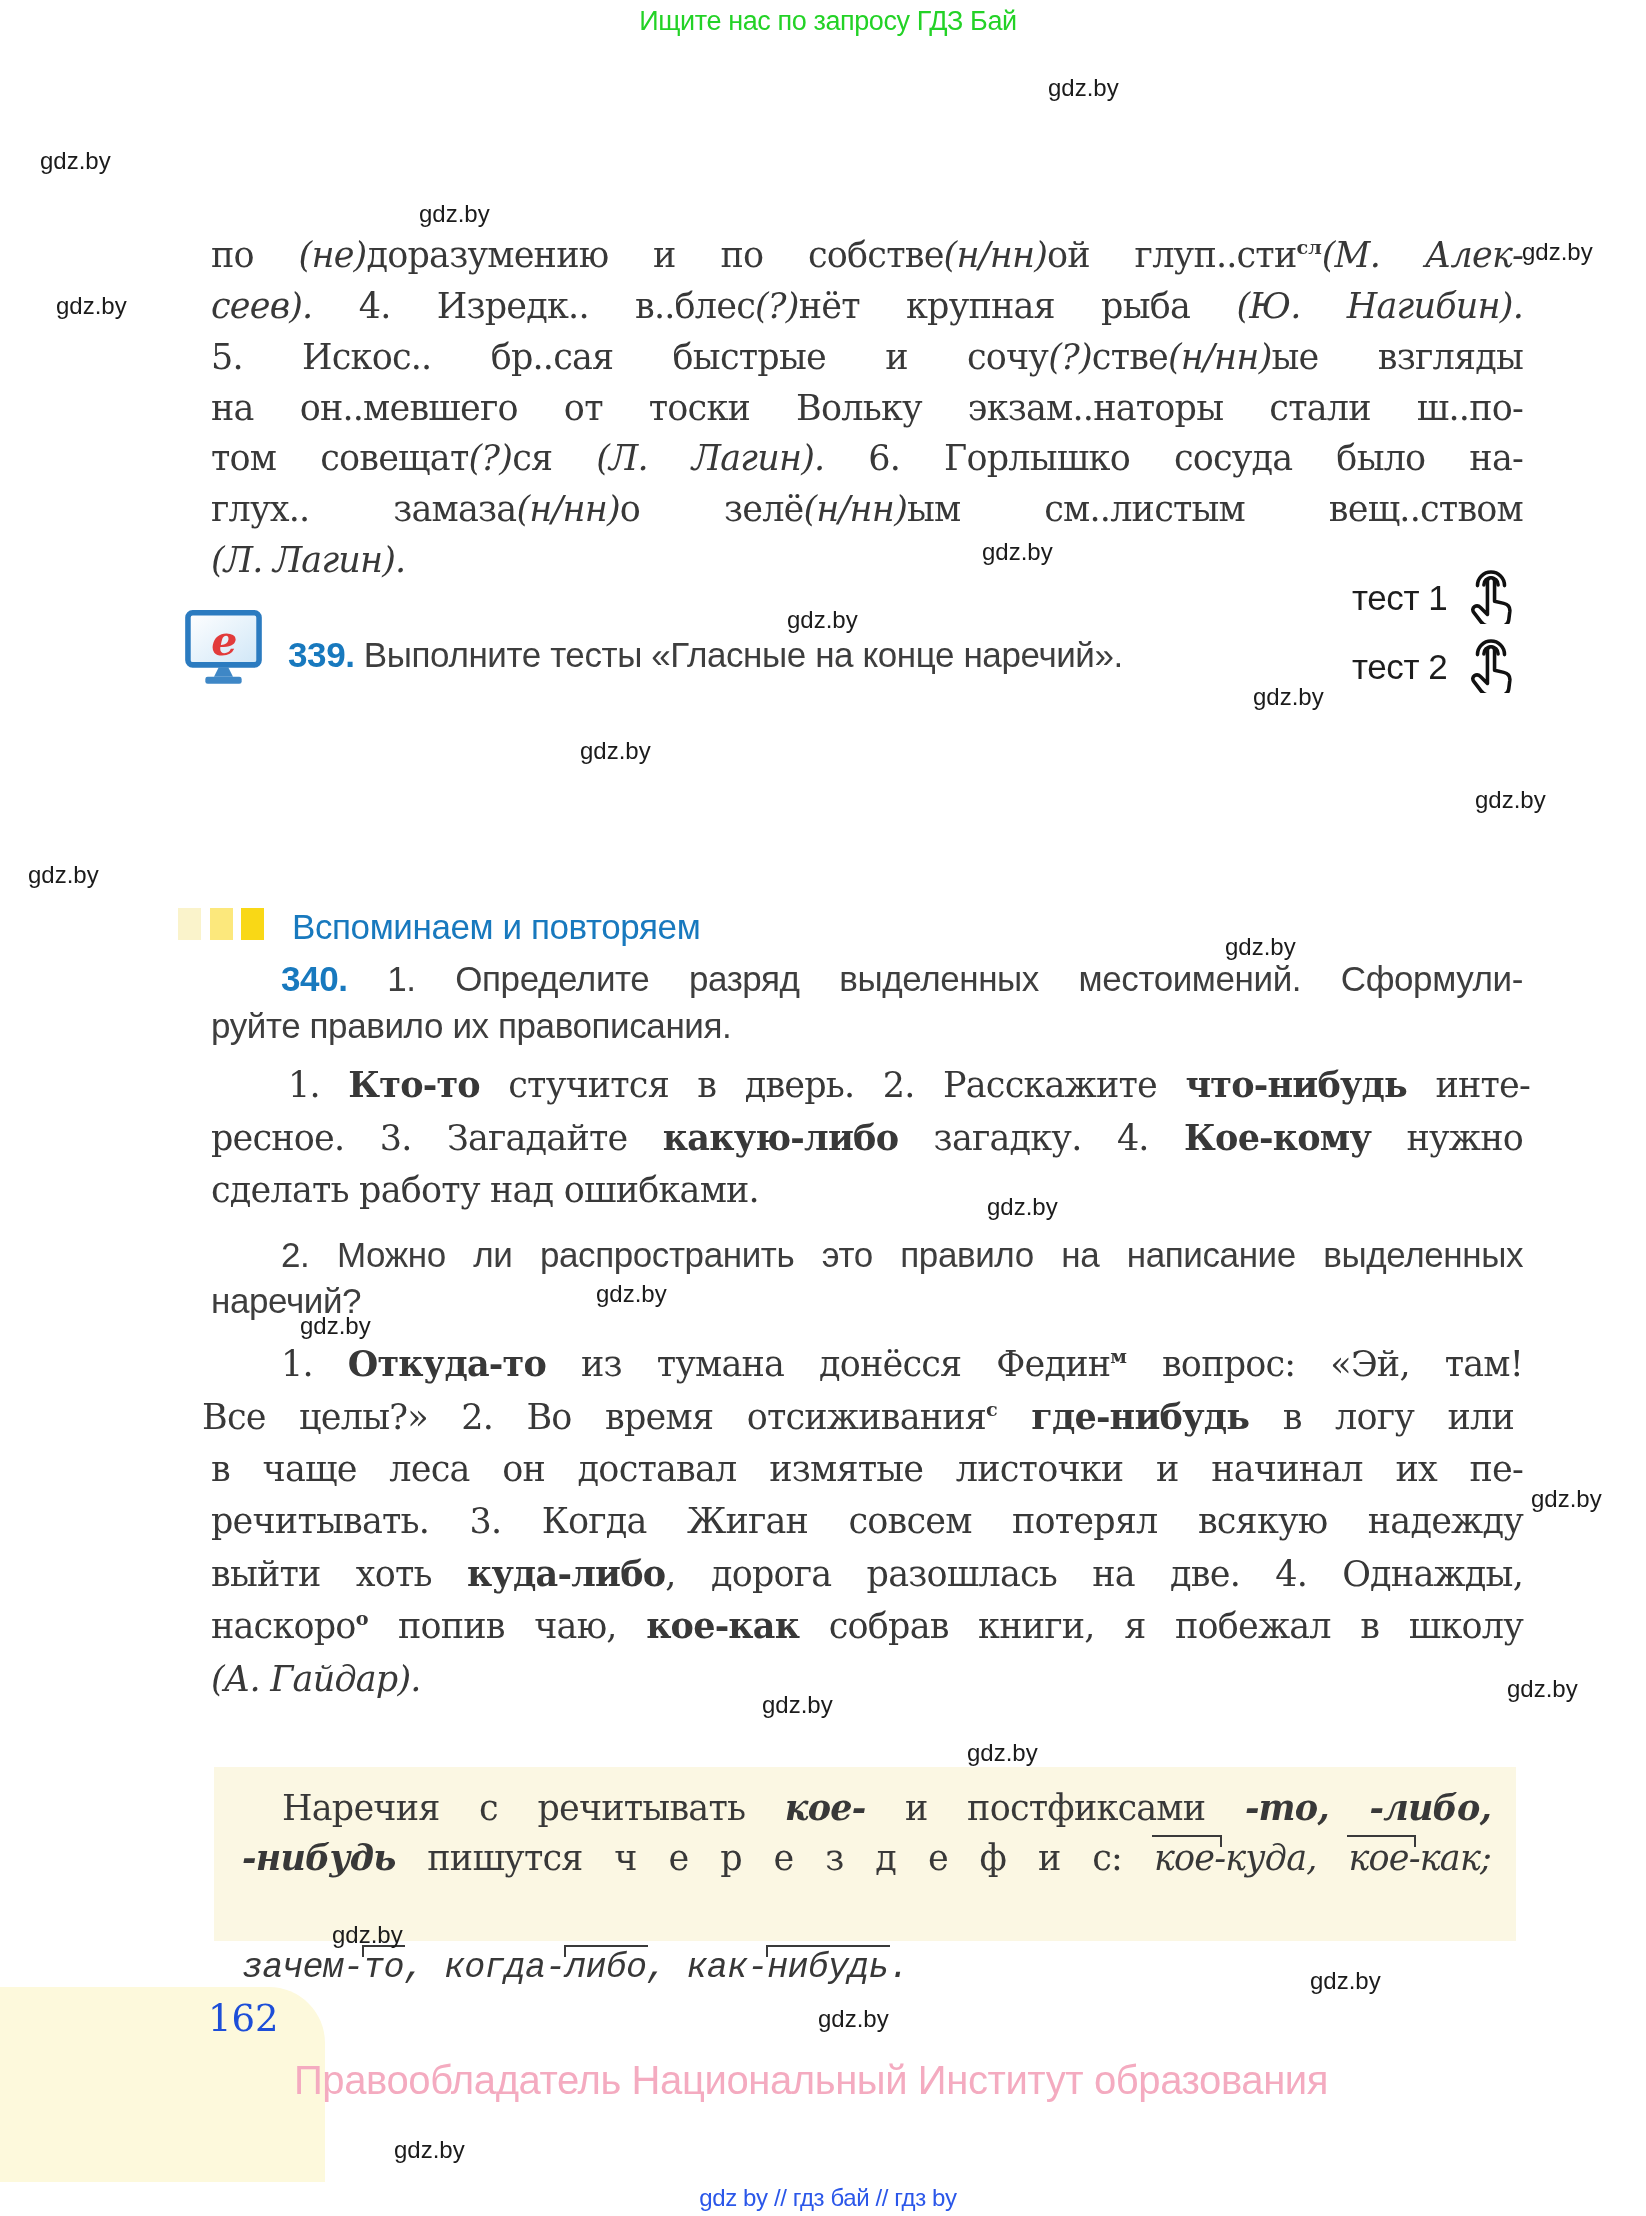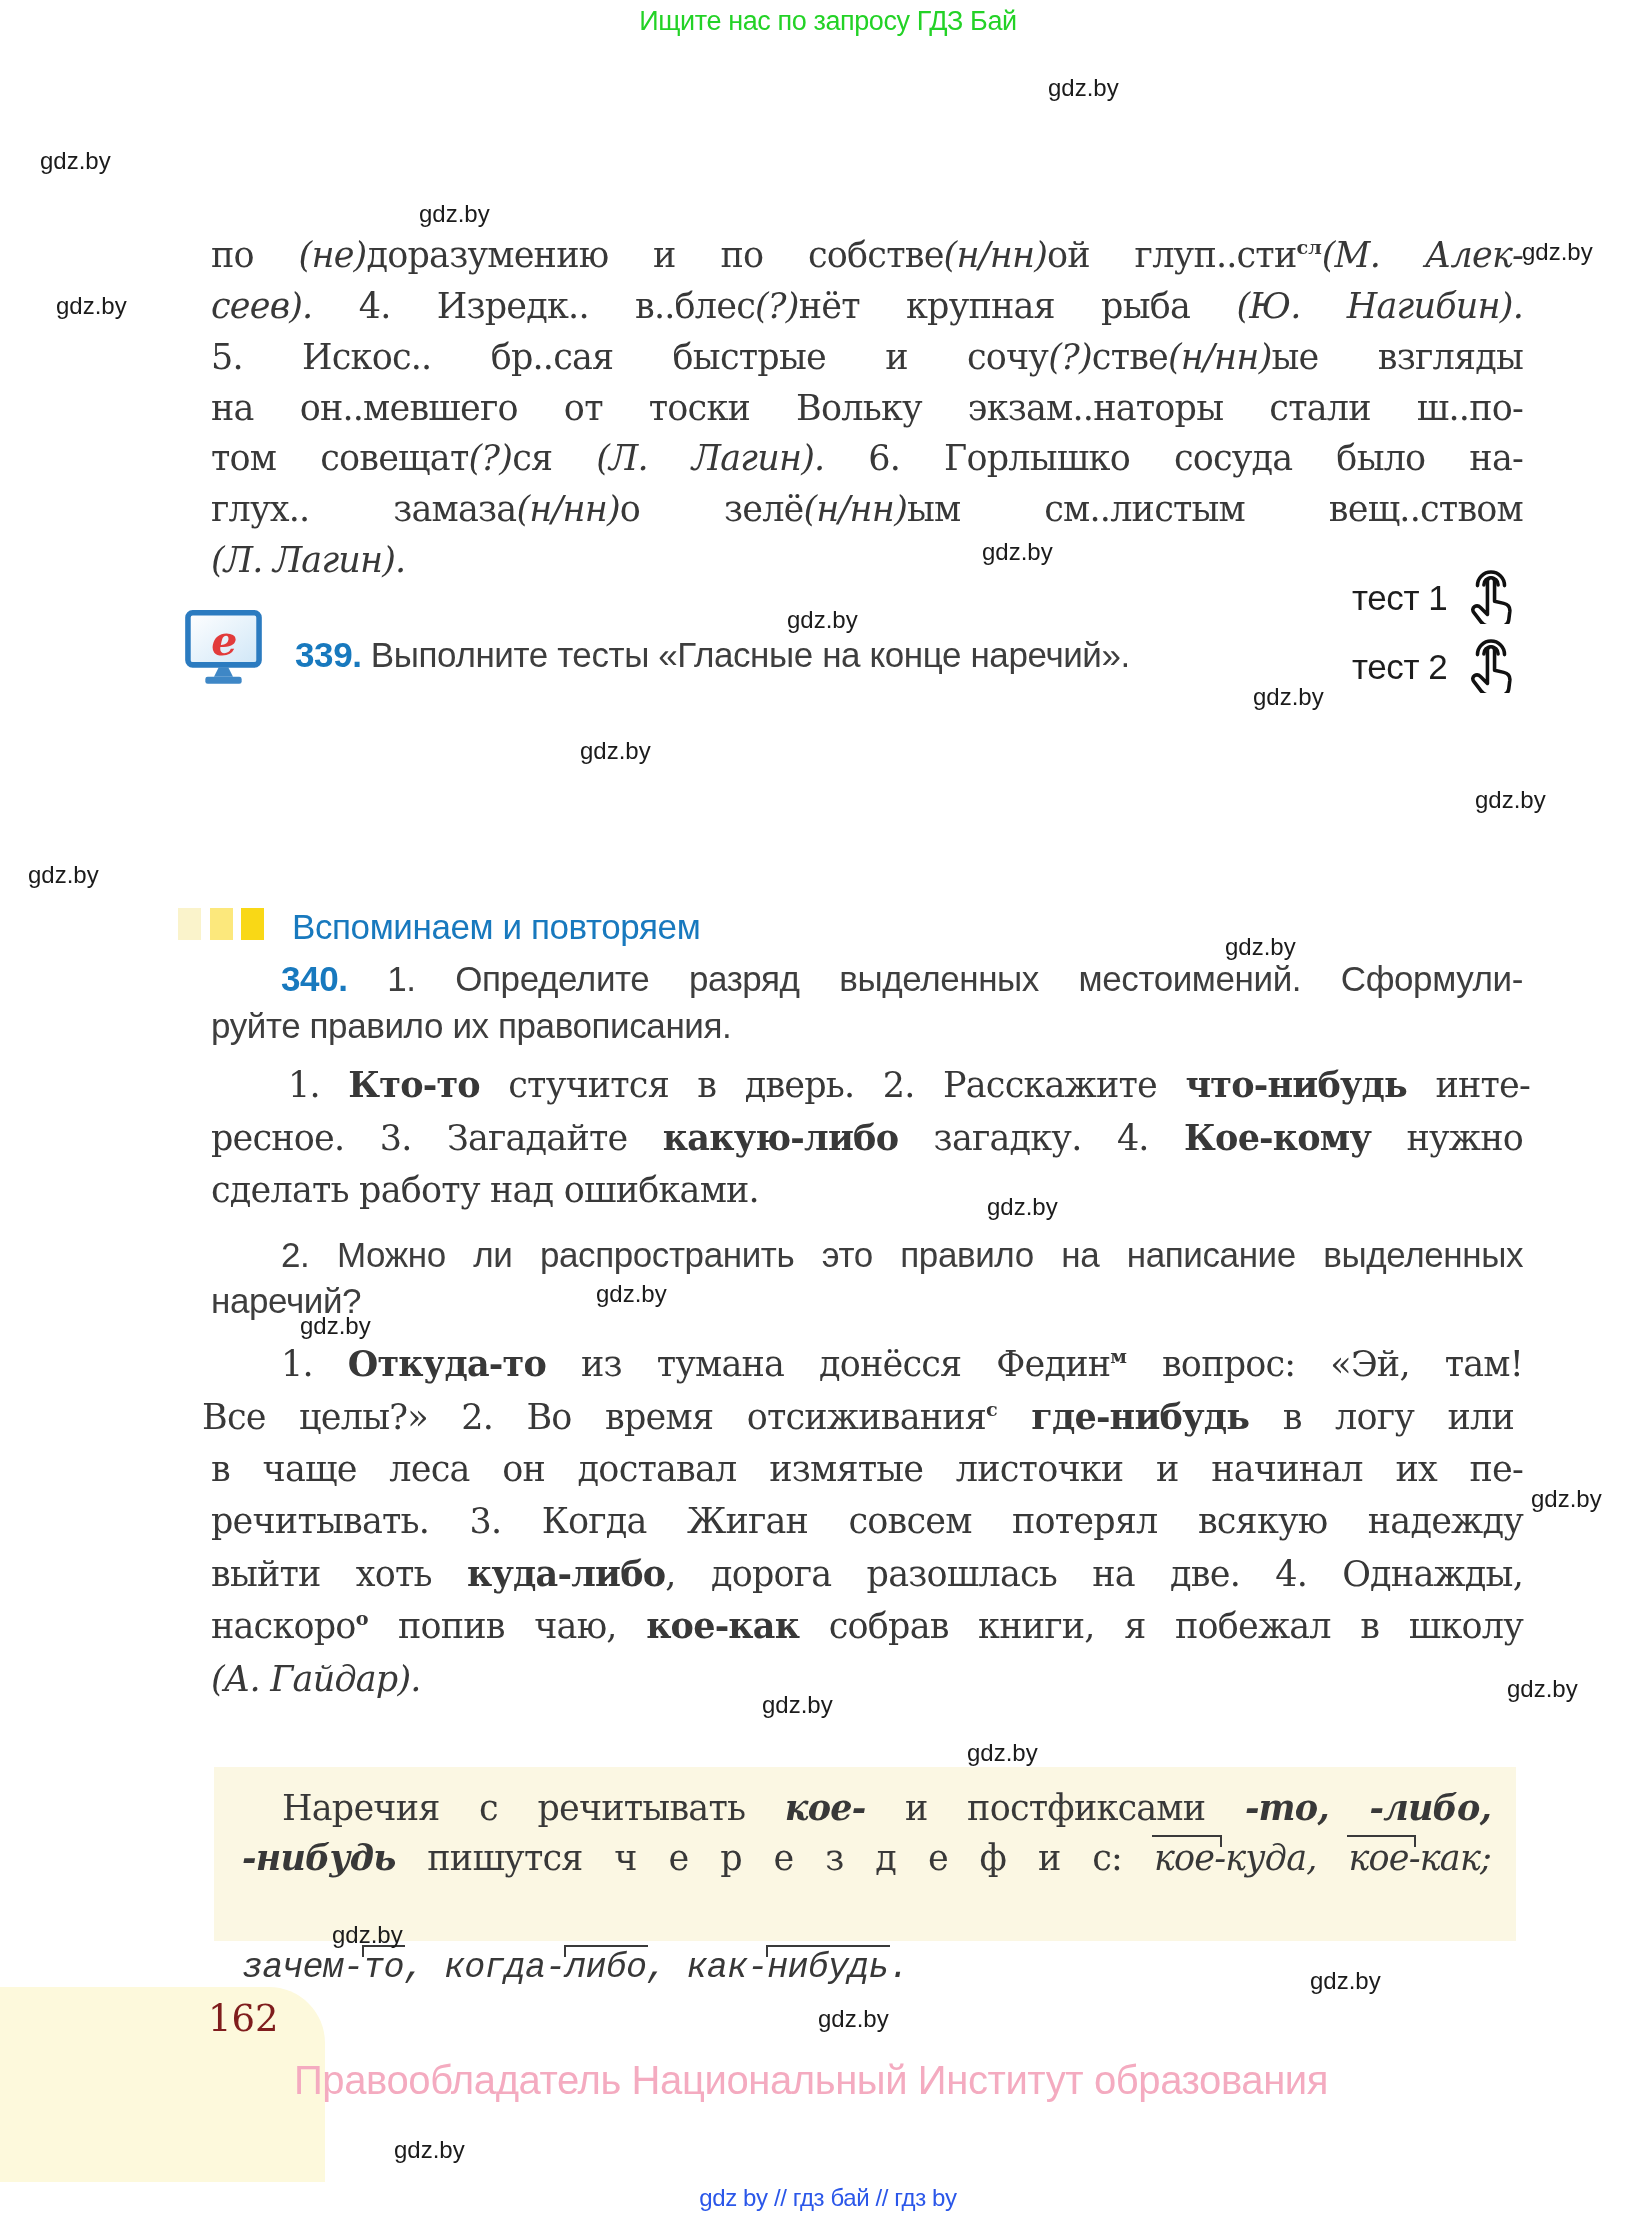--- a/index.html
+++ b/index.html
@@ -47,21 +47,21 @@
   .test-link-2{left:1352px;top:627px;}
   .test-label{font-size:35px;color:#1d1d1d;letter-spacing:-0.4px;padding-bottom:6.4px;white-space:nowrap;}
   .tap-svg{width:64px;height:64px;}
   
   .rule-box{position:absolute;left:214px;top:1767px;width:1302px;height:174px;
       background:var(--rule-box-bg);}
   
   .page-tab{position:absolute;left:0;top:1987px;width:325px;height:195px;
       background:var(--page-tab-bg);border-top-right-radius:56px;}
   .page-number{position:absolute;left:208px;top:1997px;font-family:"DejaVu Serif",serif;
-      font-size:37px;color:#7f1d1d;}
+      font-size:37px;color:#1d4ed8;}
   .copyright{position:absolute;left:294px;top:2058px;font-size:40px;
       color:var(--pink-copyright);white-space:nowrap;letter-spacing:-0.4px;}
   .footer-links{position:absolute;left:0;top:2184px;width:100%;text-align:center;
       font-size:24px;color:var(--link-blue);letter-spacing:-0.4px;}
 </style>
 </head>
 <body>
 
 <div class="page">
 
@@ -70,21 +70,21 @@
   <div class="rule-box"></div>
 
   <div id="lines-layer">
       <div class="line f-serif just" style="left: 211px; top: 235px; width: 1312px;"><span>по </span><span class="seg-i">(не)</span><span>доразумению и по собстве</span><span class="seg-i">(н/нн)</span><span>ой глуп..сти</span><span class="seg-sup">сл</span><span class="seg-i">(М. Алек-</span></div>
       <div class="line f-serif just" style="left: 211px; top: 286px; width: 1312px;"><span class="seg-i">сеев).</span><span> 4. Изредк.. в..блес</span><span class="seg-i">(?)</span><span>нёт крупная рыба </span><span class="seg-i">(Ю. Нагибин).</span></div>
       <div class="line f-serif just" style="left: 211px; top: 337px; width: 1312px;"><span>5. Искос.. бр..сая быстрые и сочу</span><span class="seg-i">(?)</span><span>стве</span><span class="seg-i">(н/нн)</span><span>ые взгляды</span></div>
       <div class="line f-serif just" style="left: 211px; top: 388px; width: 1312px;"><span>на он..мевшего от тоски Вольку экзам..наторы стали ш..по-</span></div>
       <div class="line f-serif just" style="left: 211px; top: 438px; width: 1312px;"><span>том совещат</span><span class="seg-i">(?)</span><span>ся </span><span class="seg-i">(Л. Лагин).</span><span> 6. Горлышко сосуда было на-</span></div>
       <div class="line f-serif just" style="left: 211px; top: 489px; width: 1312px;"><span>глух.. замаза</span><span class="seg-i">(н/нн)</span><span>о зелё</span><span class="seg-i">(н/нн)</span><span>ым см..листым вещ..ством</span></div>
       <div class="line f-serif nw" style="left: 211px; top: 540px; width: 1312px;"><span class="seg-i">(Л. Лагин).</span></div>
-      <div class="line f-sans nw" style="left: 295px; top: 635px; width: 1225px;"><span class="seg-num">339. </span><span>Выполните тесты «Гласные на конце наречий».</span></div>
+      <div class="line f-sans nw" style="left: 288px; top: 635px; width: 1225px;"><span class="seg-num">339. </span><span>Выполните тесты «Гласные на конце наречий».</span></div>
       <div class="line f-sans just" style="left: 281px; top: 959px; width: 1242px;"><span class="seg-num">340. </span><span>1. Определите разряд выделенных местоимений. Сформули-</span></div>
       <div class="line f-sans nw" style="left: 211px; top: 1006px; width: 1312px;"><span>руйте правило их правописания.</span></div>
       <div class="line f-serif just" style="left: 288px; top: 1065px; width: 1242px;"><span>1. </span><span class="seg-b">Кто-то</span><span> стучится в дверь. 2. Расскажите </span><span class="seg-b">что-нибудь</span><span> инте-</span></div>
       <div class="line f-serif just" style="left: 211px; top: 1118px; width: 1312px;"><span>ресное. 3. Загадайте </span><span class="seg-b">какую-либо</span><span> загадку. 4. </span><span class="seg-b">Кое-кому</span><span> нужно</span></div>
       <div class="line f-serif nw" style="left: 211px; top: 1170px; width: 1312px;"><span>сделать работу над ошибками.</span></div>
       <div class="line f-sans just" style="left: 281px; top: 1235px; width: 1242px;"><span>2. Можно ли распространить это правило на написание выделенных</span></div>
       <div class="line f-sans nw" style="left: 211px; top: 1281px; width: 1312px;"><span>наречий?</span></div>
       <div class="line f-serif just" style="left: 281px; top: 1344px; width: 1242px;"><span>1. </span><span class="seg-b">Откуда-то</span><span> из тумана донёсся Федин</span><span class="seg-sup">м</span><span> вопрос: «Эй, там!</span></div>
       <div class="line f-serif just" style="left: 202px; top: 1397px; width: 1312px;"><span>Все целы?» 2. Во время отсиживания</span><span class="seg-sup">с</span><span> </span><span class="seg-b">где-нибудь</span><span> в логу или</span></div>
       <div class="line f-serif just" style="left: 211px; top: 1449px; width: 1312px;"><span>в чаще леса он доставал измятые листочки и начинал их пе-</span></div>

